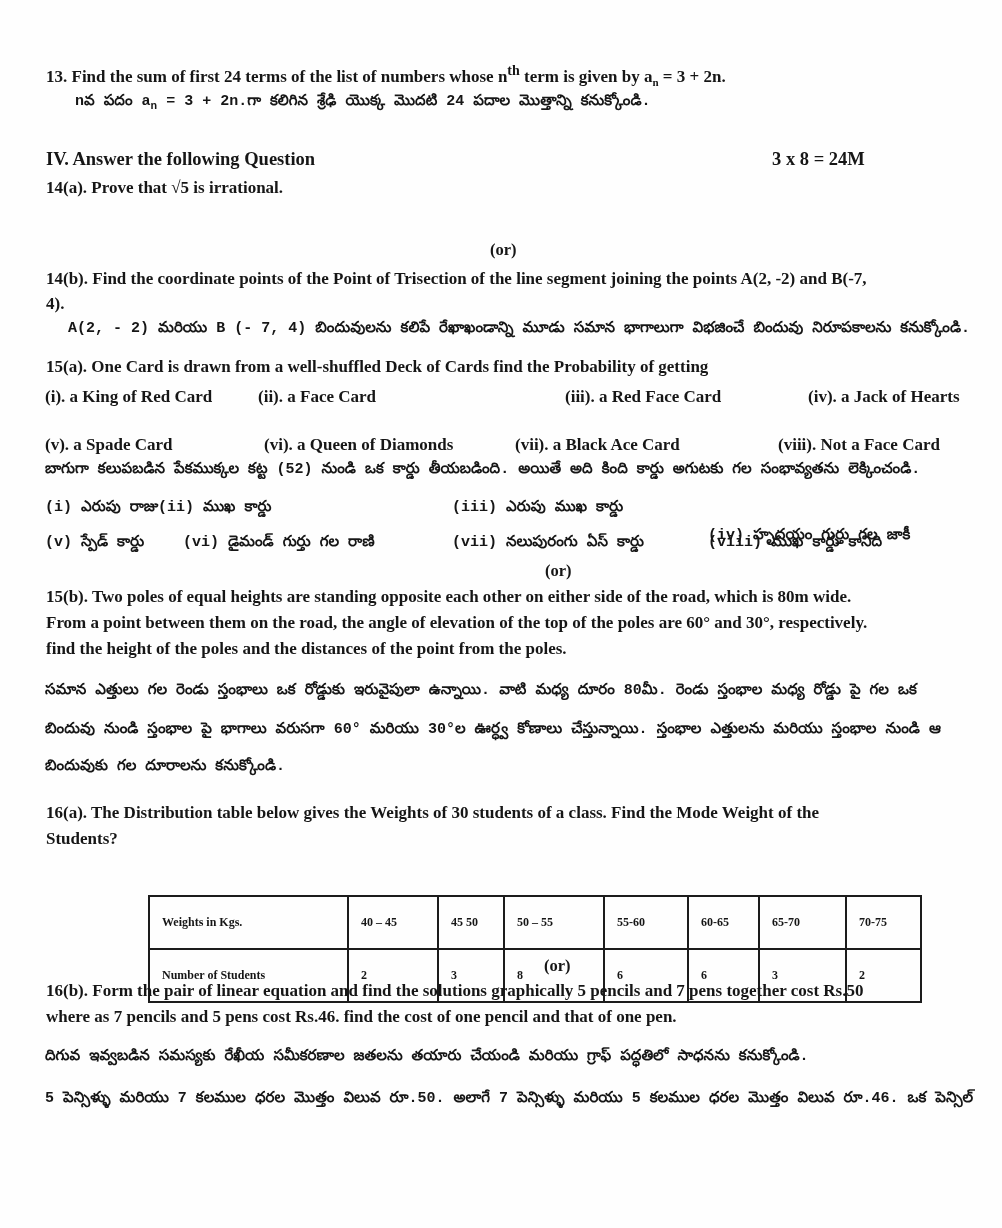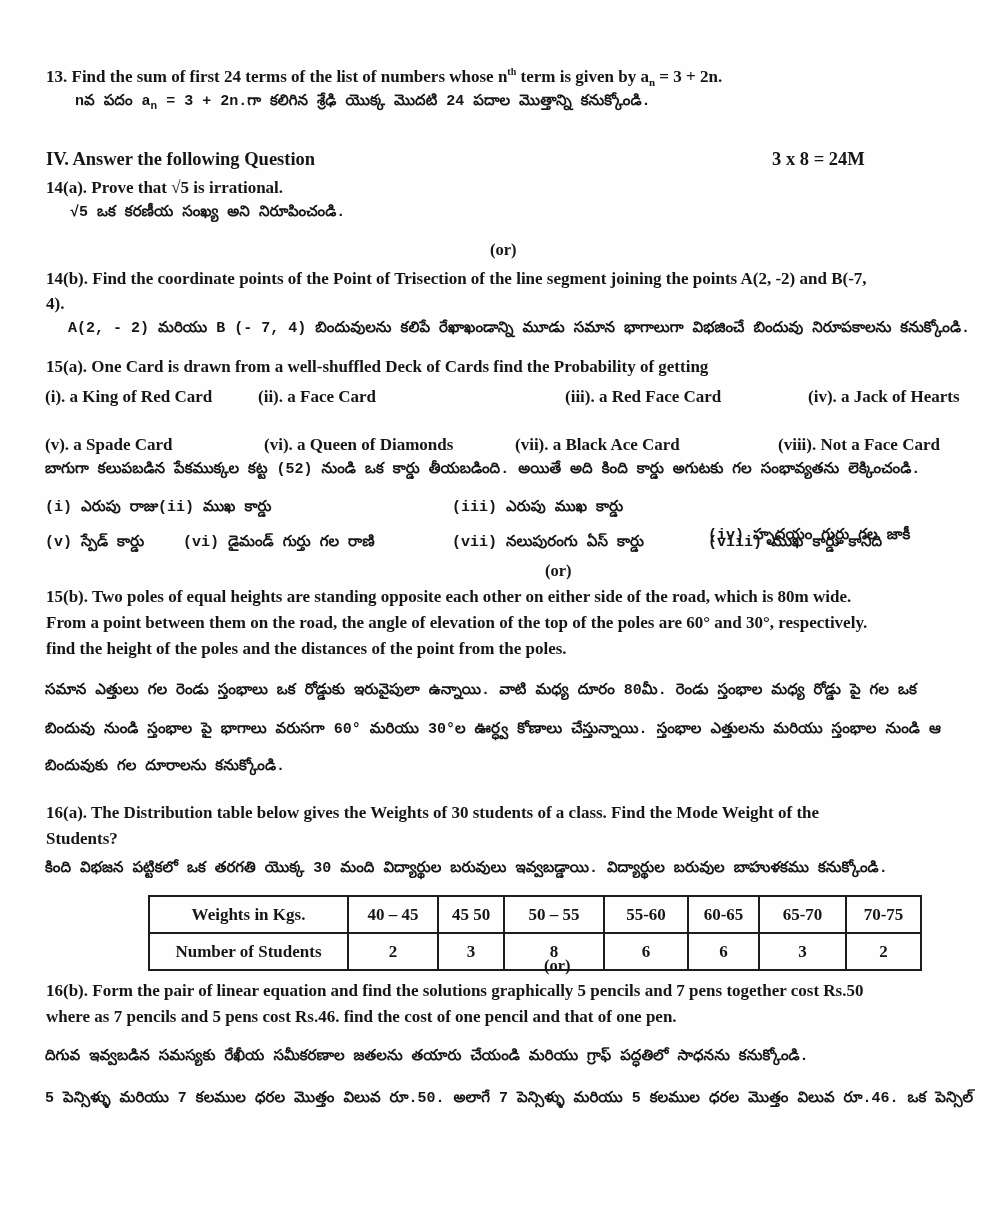--- a/index.html
+++ b/index.html
@@ -9,48 +9,47 @@
     margin:0 auto;
     background:#fefefe;
     overflow:hidden;
     color:#161616;
   }
   .line{position:absolute;white-space:nowrap;}
   .en{font-family:"Liberation Serif","DejaVu Serif",serif;font-weight:700;font-size:17px;line-height:22px;}
   .te{font-family:Liberation Mono, monospace;font-weight:700;font-size:15px;line-height:22px;}
   .heading{font-size:18.5px;}
   .or-label{font-family:"Liberation Serif","DejaVu Serif",serif;font-weight:700;font-size:16.5px;}
-  sup{font-size:10px;vertical-align:super;line-height:0;}
+  sup{font-size:14px;vertical-align:super;line-height:0;}
   sub{font-size:11px;vertical-align:sub;line-height:0;}
   .opt{position:absolute;white-space:nowrap;}
   table.dist{
     position:absolute;left:148px;top:895px;
     border-collapse:collapse;table-layout:fixed;
   }
   table.dist td{
     border:2px solid #1c1c1c;
-    text-align:center;vertical-align:middle;
+    text-align:left;vertical-align:middle;
     font-family:"Liberation Serif","DejaVu Serif",serif;
-    font-weight:700;font-size:17px;
-    padding:4px;height:27px;overflow:hidden;
+    font-weight:700;font-size:12px;
+    padding:12px;height:27px;overflow:hidden;
   }
 </style>
 </head>
 <body>
 
 <div class="page">
 
   <div class="line en" style="left:46px;top:66px;"><span>13. Find the sum of first 24 terms of the list of numbers whose n</span><sup>th</sup><span> term is given by a</span><sub>n</sub><span> = 3 + 2n.</span></div>
   <div class="line te" style="left:75px;top:91px;"><span>nవ పదం a</span><sub>n</sub><span> = 3 + 2n.గా కలిగిన శ్రేఢి యొక్క మొదటి 24 పదాల మొత్తాన్ని కనుక్కోండి.</span></div>
 
   <div class="line en heading" style="left:46px;top:148px;">IV. Answer the following Question</div>
   <div class="line en heading" style="left:772px;top:148px;">3 x 8 = 24M</div>
 
   <div class="line en" style="left:46px;top:177px;">14(a). Prove that √5 is irrational.</div>
-  <div class="line te" style="left:70px;top:202px;">√5 ఒక కరణీయ సంఖ్య అని నిరూపించండి.</div>
 
   <div class="line or-label" style="left:490px;top:240px;">(or)</div>
 
   <div class="line en" style="left:46px;top:268px;">14(b). Find the coordinate points of the Point of Trisection of the line segment joining the points A(2, -2) and B(-7,</div>
   <div class="line en" style="left:46px;top:293px;">4).</div>
   <div class="line te" style="left:68px;top:318px;">A(2, - 2) మరియు B (- 7, 4) బిందువులను కలిపే రేఖాఖండాన్ని మూడు సమాన భాగాలుగా విభజించే బిందువు నిరూపకాలను కనుక్కోండి.</div>
 
   <div class="line en" style="left:46px;top:356px;">15(a). One Card is drawn from a well-shuffled Deck of Cards find the Probability of getting</div>
 
   <div class="opt en" style="left:45px;top:386px;">(i). a King of Red Card</div>
@@ -80,21 +79,20 @@
   <div class="line en" style="left:46px;top:586px;">15(b). Two poles of equal heights are standing opposite each other on either side of the road, which is 80m wide.</div>
   <div class="line en" style="left:46px;top:612px;">From a point between them on the road, the angle of elevation of the top of the poles are 60° and 30°, respectively.</div>
   <div class="line en" style="left:46px;top:638px;">find the height of the poles and the distances of the point from the poles.</div>
 
   <div class="line te" style="left:45px;top:680px;">సమాన ఎత్తులు గల రెండు స్తంభాలు ఒక రోడ్డుకు ఇరువైపులా ఉన్నాయి. వాటి మధ్య దూరం 80మీ. రెండు స్తంభాల మధ్య రోడ్డు పై గల ఒక</div>
   <div class="line te" style="left:45px;top:719px;">బిందువు నుండి స్తంభాల పై భాగాలు వరుసగా 60° మరియు 30°ల ఊర్ధ్వ కోణాలు చేస్తున్నాయి. స్తంభాల ఎత్తులను మరియు స్తంభాల నుండి ఆ</div>
   <div class="line te" style="left:45px;top:756px;">బిందువుకు గల దూరాలను కనుక్కోండి.</div>
 
   <div class="line en" style="left:46px;top:802px;">16(a). The Distribution table below gives the Weights of 30 students of a class. Find the Mode Weight of the</div>
   <div class="line en" style="left:46px;top:828px;">Students?</div>
-  <div class="line te" style="left:45px;top:858px;">కింది విభజన పట్టికలో ఒక తరగతి యొక్క 30 మంది విద్యార్థుల బరువులు ఇవ్వబడ్డాయి. విద్యార్థుల బరువుల బాహుళకము కనుక్కోండి.</div>
 
   <table class="dist">
     <colgroup>
       <col style="width:199px">
         <col style="width:90px">
         <col style="width:66px">
         <col style="width:100px">
       <col style="width:84px">
         <col style="width:71px">
         <col style="width:87px">

